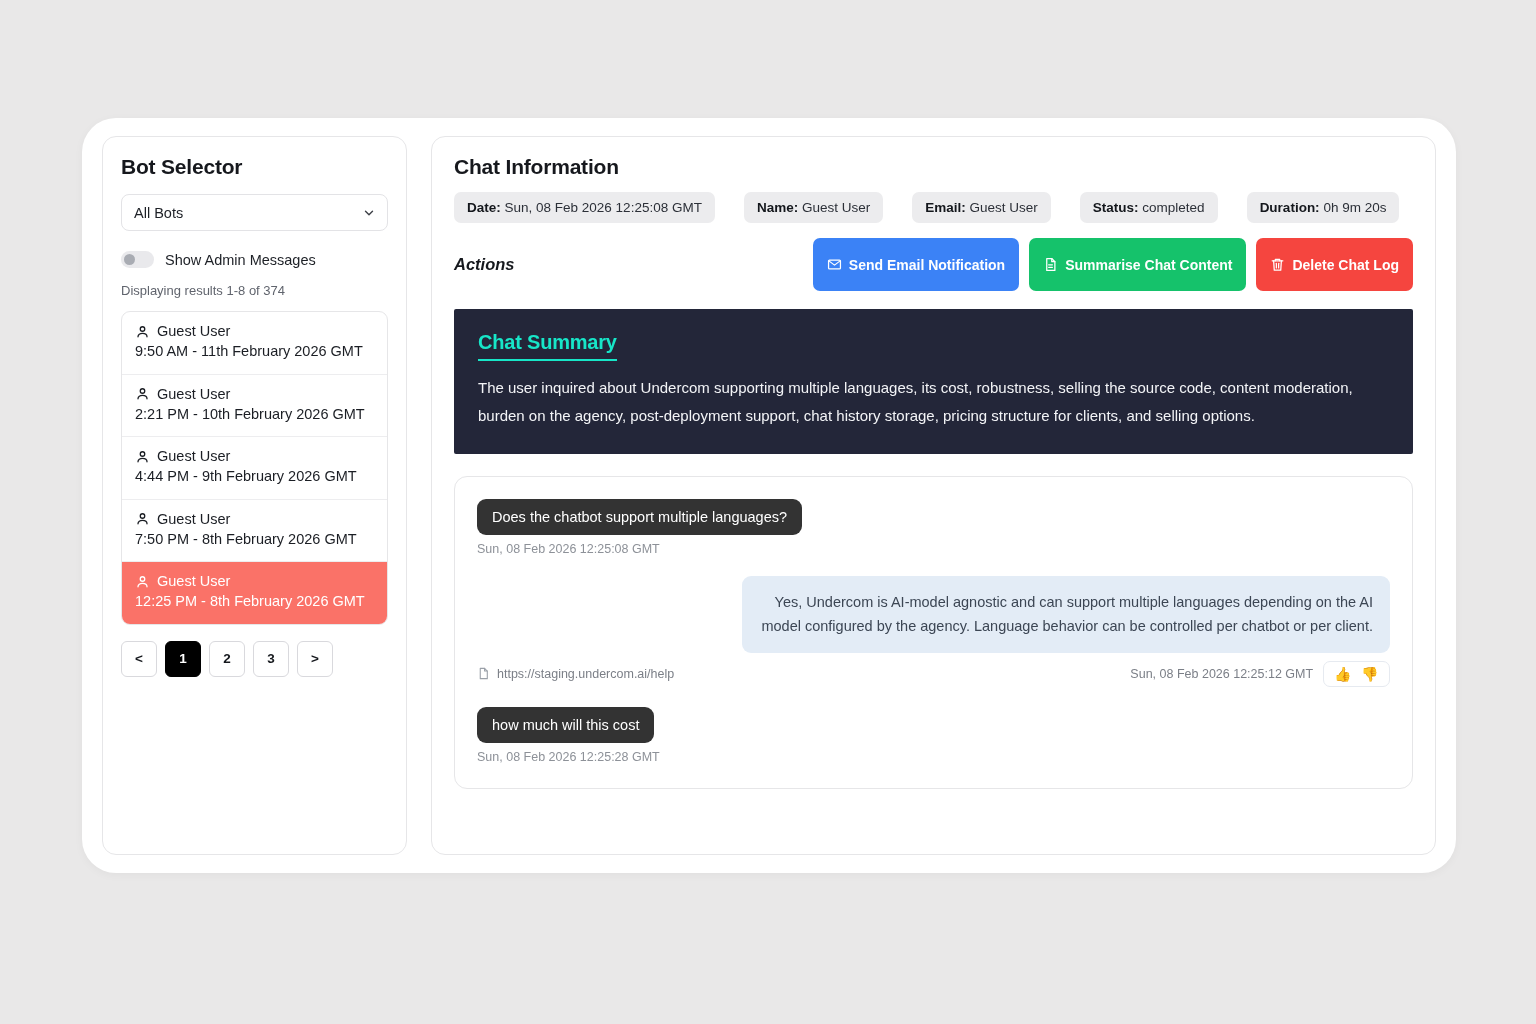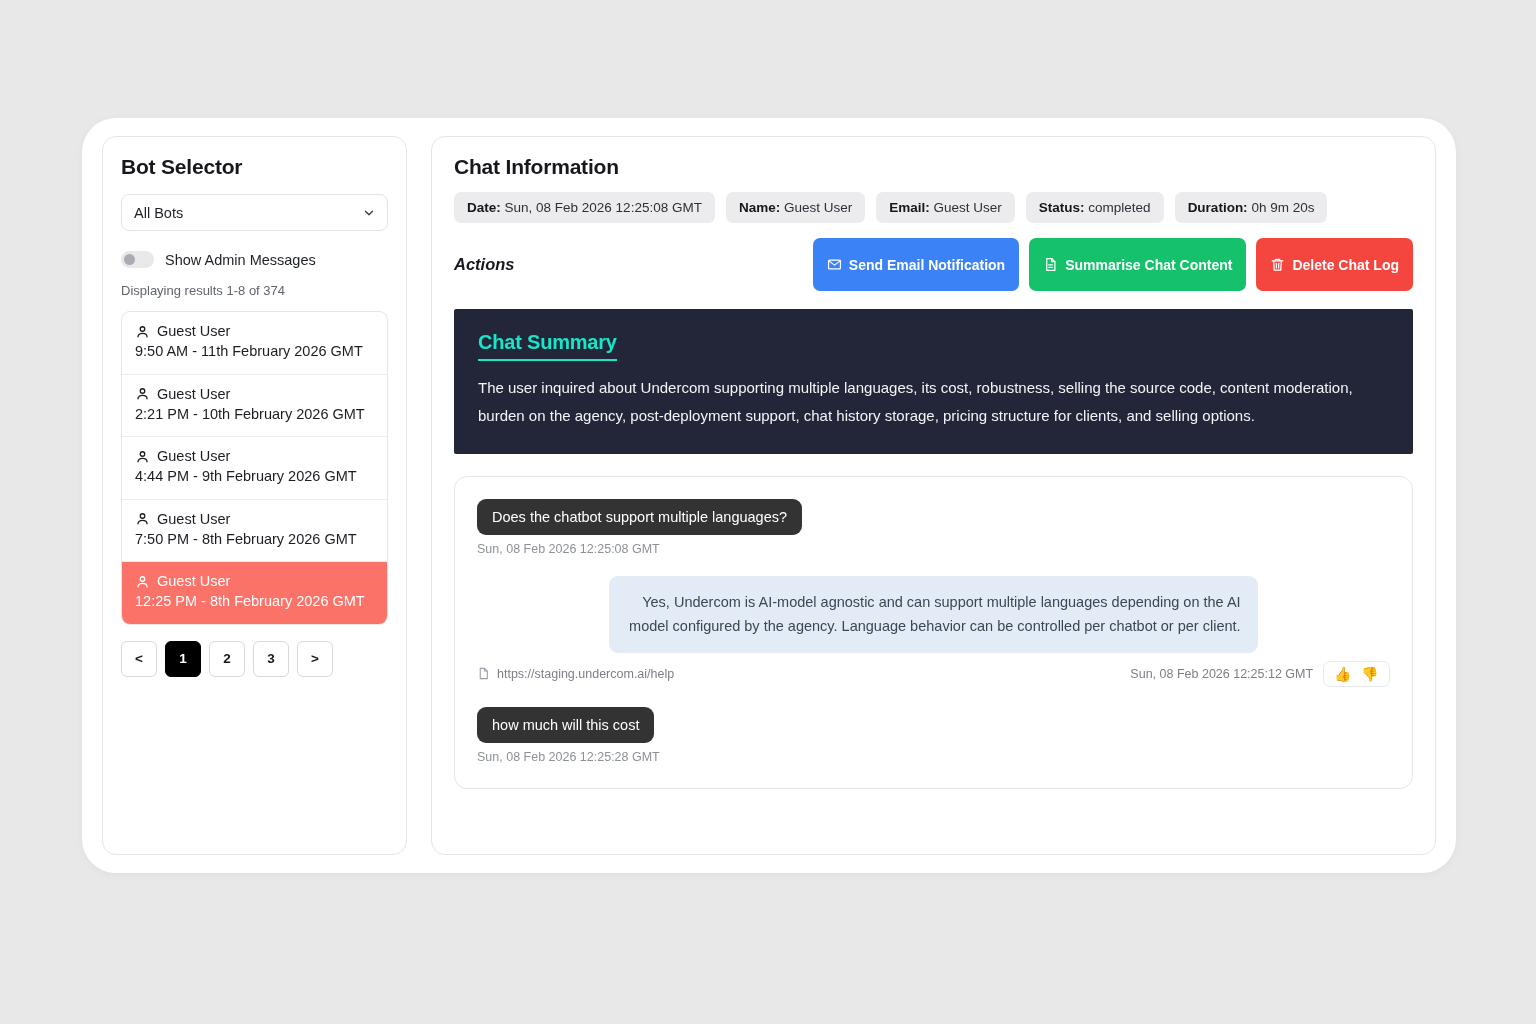--- a/index.html
+++ b/index.html
@@ -166,21 +166,21 @@
   }
   .ri-title {
     font-size: 21px;
     font-weight: 700;
     color: #16181d;
     letter-spacing: -0.2px;
     margin-bottom: 13px;
   }
   .pill-row {
     display: flex;
-    gap: 11px;
+    gap: 29px;
     flex-wrap: wrap;
     margin-bottom: 15px;
   }
   .pill {
     background: #ececee;
     border-radius: 7px;
     padding: 8px 13px;
     font-size: 13.5px;
     color: #2c3038;
     white-space: nowrap;
@@ -256,21 +256,21 @@
     border-radius: 9px;
     padding: 10px 15px;
     font-size: 14.5px;
     max-width: 72%;
   }
   .ts {
     font-size: 12.5px;
     color: #8d9198;
     margin-top: 7px;
   }
-  .row-right { display: flex; justify-content: center; }
+  .row-right { display: flex; justify-content: flex-end; }
   .bubble-bot {
     background: #e3ecf6;
     color: #3c4654;
     border-radius: 9px;
     padding: 14px 17px;
     font-size: 14.5px;
     line-height: 1.7;
     text-align: right;
     max-width: 71%;
   }

